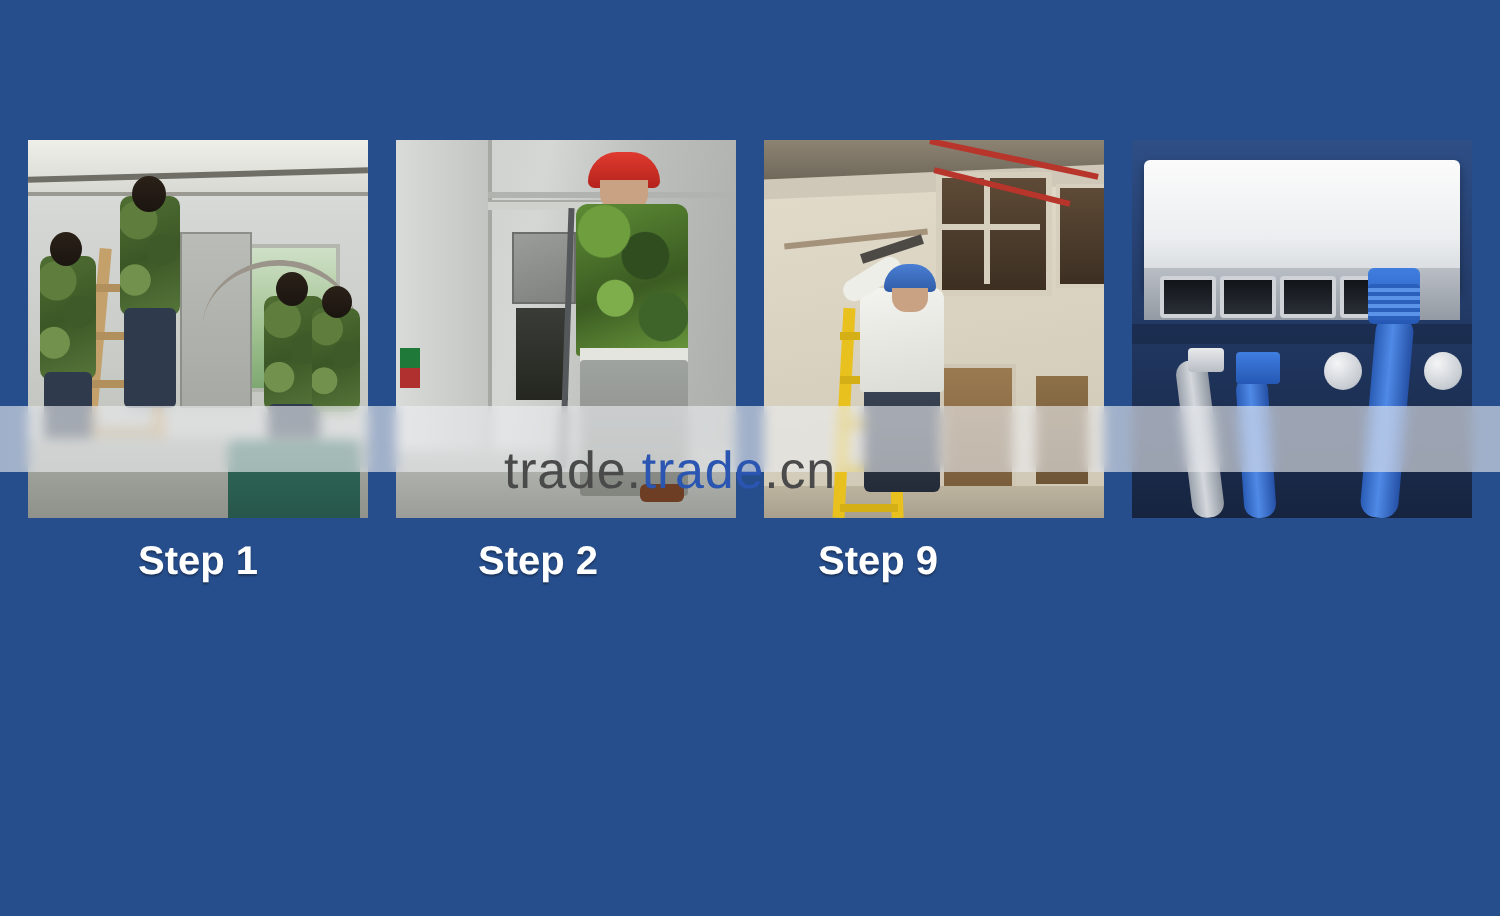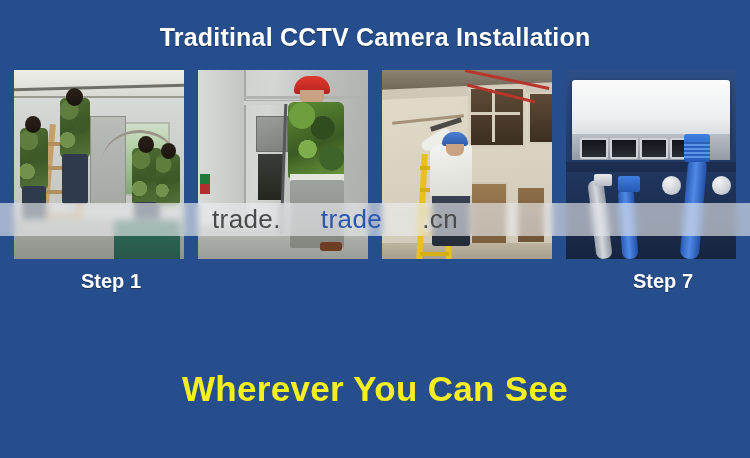--- a/index.html
+++ b/index.html
@@ -371,26 +371,25 @@
   .p4-knob.k1 { left: 96px; }
   .p4-knob.k2 { left: 146px; }
   .p4-shadowband {
     position: absolute; left: 0; top: 92px; width: 100%; height: 10px;
     background: rgba(0,0,0,0.18);
   }
 
   
   #step-labels {
     position: absolute;
-    left: 26px;
+    left: 14px;
     top: 268px;
     width: 722px;
     height: 28px;
     display: flex;
-    justify-content: space-between;
   }
   .step-label {
     width: 170px;
     text-align: center;
     color: #ffffff;
     font-size: 20px;
     font-weight: bold;
     line-height: 26px;
     text-shadow: 0 1px 1px rgba(0,0,0,0.35);
   }
@@ -402,31 +401,30 @@
     top: 203px;
     width: 750px;
     height: 33px;
     background: rgba(236,238,240,0.62);
     backdrop-filter: blur(3px);
     pointer-events: none;
   }
   #watermark-text {
     position: absolute;
     left: 0;
-    top: 203px;
+    top: 219px;
     width: 670px;
     height: 33px;
     display: flex;
     align-items: center;
     justify-content: center;
     font-size: 26px;
     font-weight: normal;
     letter-spacing: 0.4px;
     pointer-events: none;
-    gap: 40px;
   }
   .wm-dark { color: #4a4a4a; }
   .wm-blue { color: #2a55b0; }
 
   
   #tagline {
     position: absolute;
     left: 0;
     top: 368px;
     width: 750px;
@@ -437,21 +435,20 @@
     line-height: 42px;
     letter-spacing: 0.3px;
     white-space: nowrap;
   }
 </style>
 </head>
 <body>
 
 <div id="banner">
 
-  <div id="title">Traditinal CCTV Camera Installation</div>
 
   <div id="photo-strip">
 
     <div class="photo-cell">
       <div class="photo-art">
         <div class="p1-bg"></div>
         <div class="p1-ceiling"></div>
         <div class="p1-ceil-pipe"></div>
         <div class="p1-window"></div>
         <div class="p1-door"></div>
@@ -560,18 +557,18 @@
 
   <div id="watermark-band"></div>
   <div id="watermark-text">
     <span class="wm-dark">trade.</span>
       <span class="wm-blue">trade</span>
       <span class="wm-dark">.cn</span>
   </div>
 
   <div id="step-labels">
     <div class="step-label">Step 1</div>
-    <div class="step-label">Step 7</div>
+    <div class="step-label">Step 2</div>
+    <div class="step-label">Step 9</div>
   </div>
 
-  <div id="tagline">Wherever You Can See</div>
 
 </div>
 
 </body></html>

